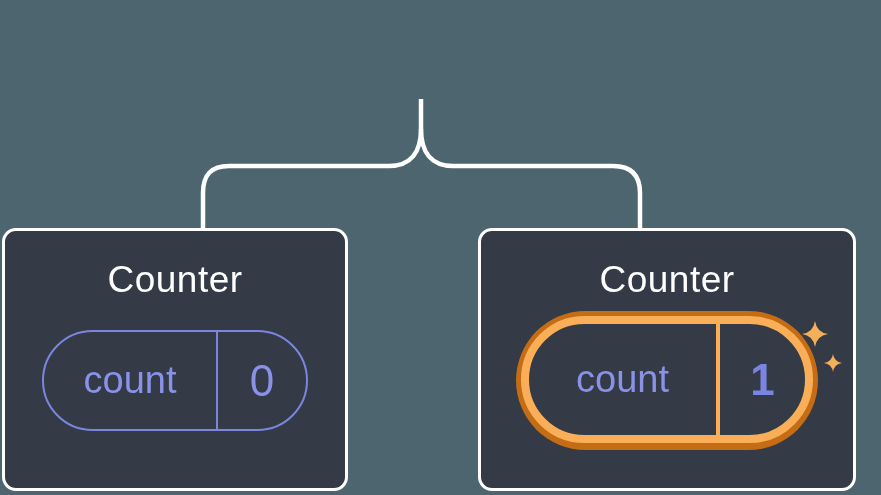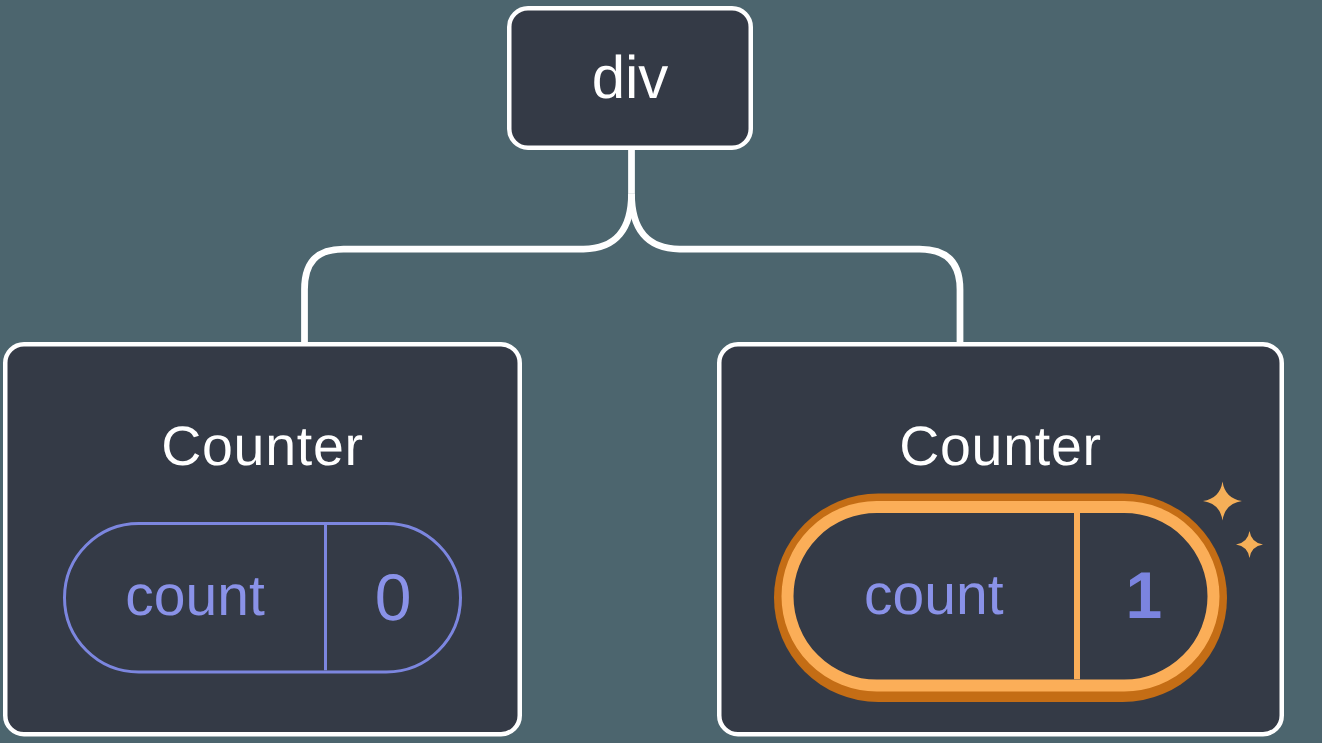--- a/index.html
+++ b/index.html
@@ -51,21 +51,21 @@
     width: 346px;
     height: 263px;
   }
   .node-counter-right {
     left: 478px;
     top: 228px;
     width: 378px;
     height: 263px;
   }
   .component-title {
-    margin-top: 46px;
+    margin-top: 28px;
     height: 42px;
     line-height: 42px;
     color: #FFFFFF;
     font-size: 37px;
     font-weight: 500;
     letter-spacing: 0.5px;
     text-align: center;
   }
   
   .state-pill {
@@ -146,23 +146,20 @@
 <div class="canvas">
 
   <svg class="connector-svg" width="881" height="495" viewBox="0 0 881 495">
     <g fill="none" stroke="#FFFFFF" stroke-width="4.5">
       <path d="M421,99 L421,129"></path>
       <path d="M421,129 C421,152 411,166 389,166 L229,166 C211,166 203,175 203,193 L203,230"></path>
       <path d="M421,129 C421,152 431,166 453,166 L613,166 C631,166 640,175 640,193 L640,230"></path>
     </g>
   </svg>
 
-  <div class="node-box node-root">
-    <span class="node-label">div</span>
-  </div>
 
   <div class="node-box node-counter-left">
     <div class="component-title">Counter</div>
     <div class="state-pill">
       <div class="state-key">count</div>
       <div class="state-value">0</div>
     </div>
   </div>
 
   <div class="node-box node-counter-right">

